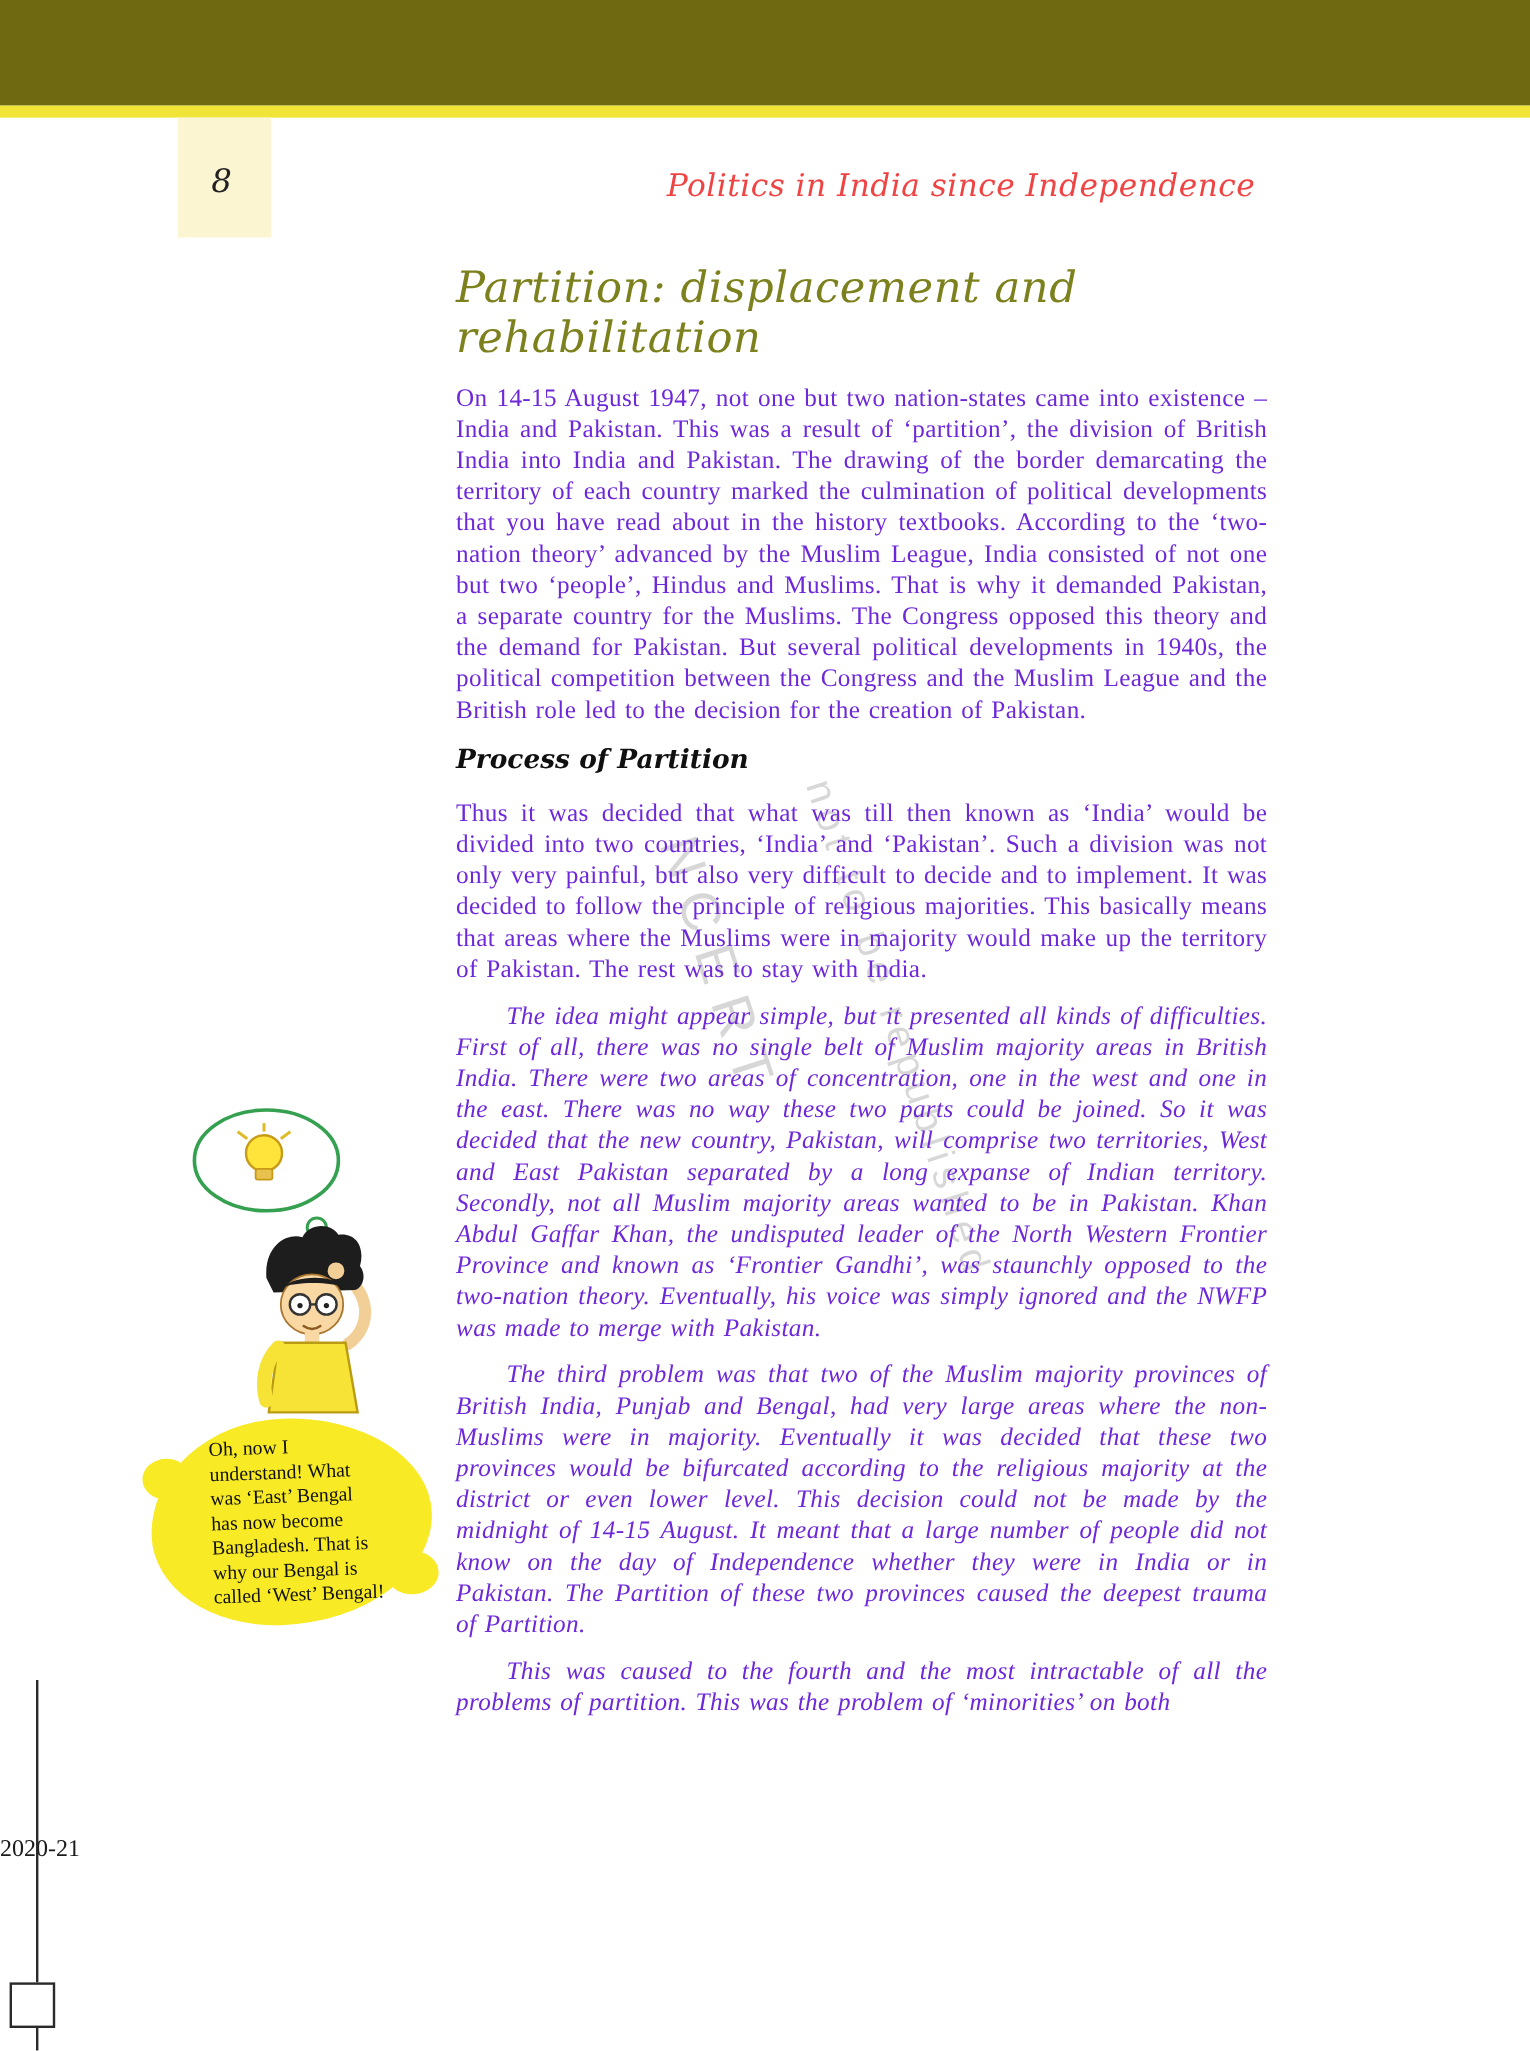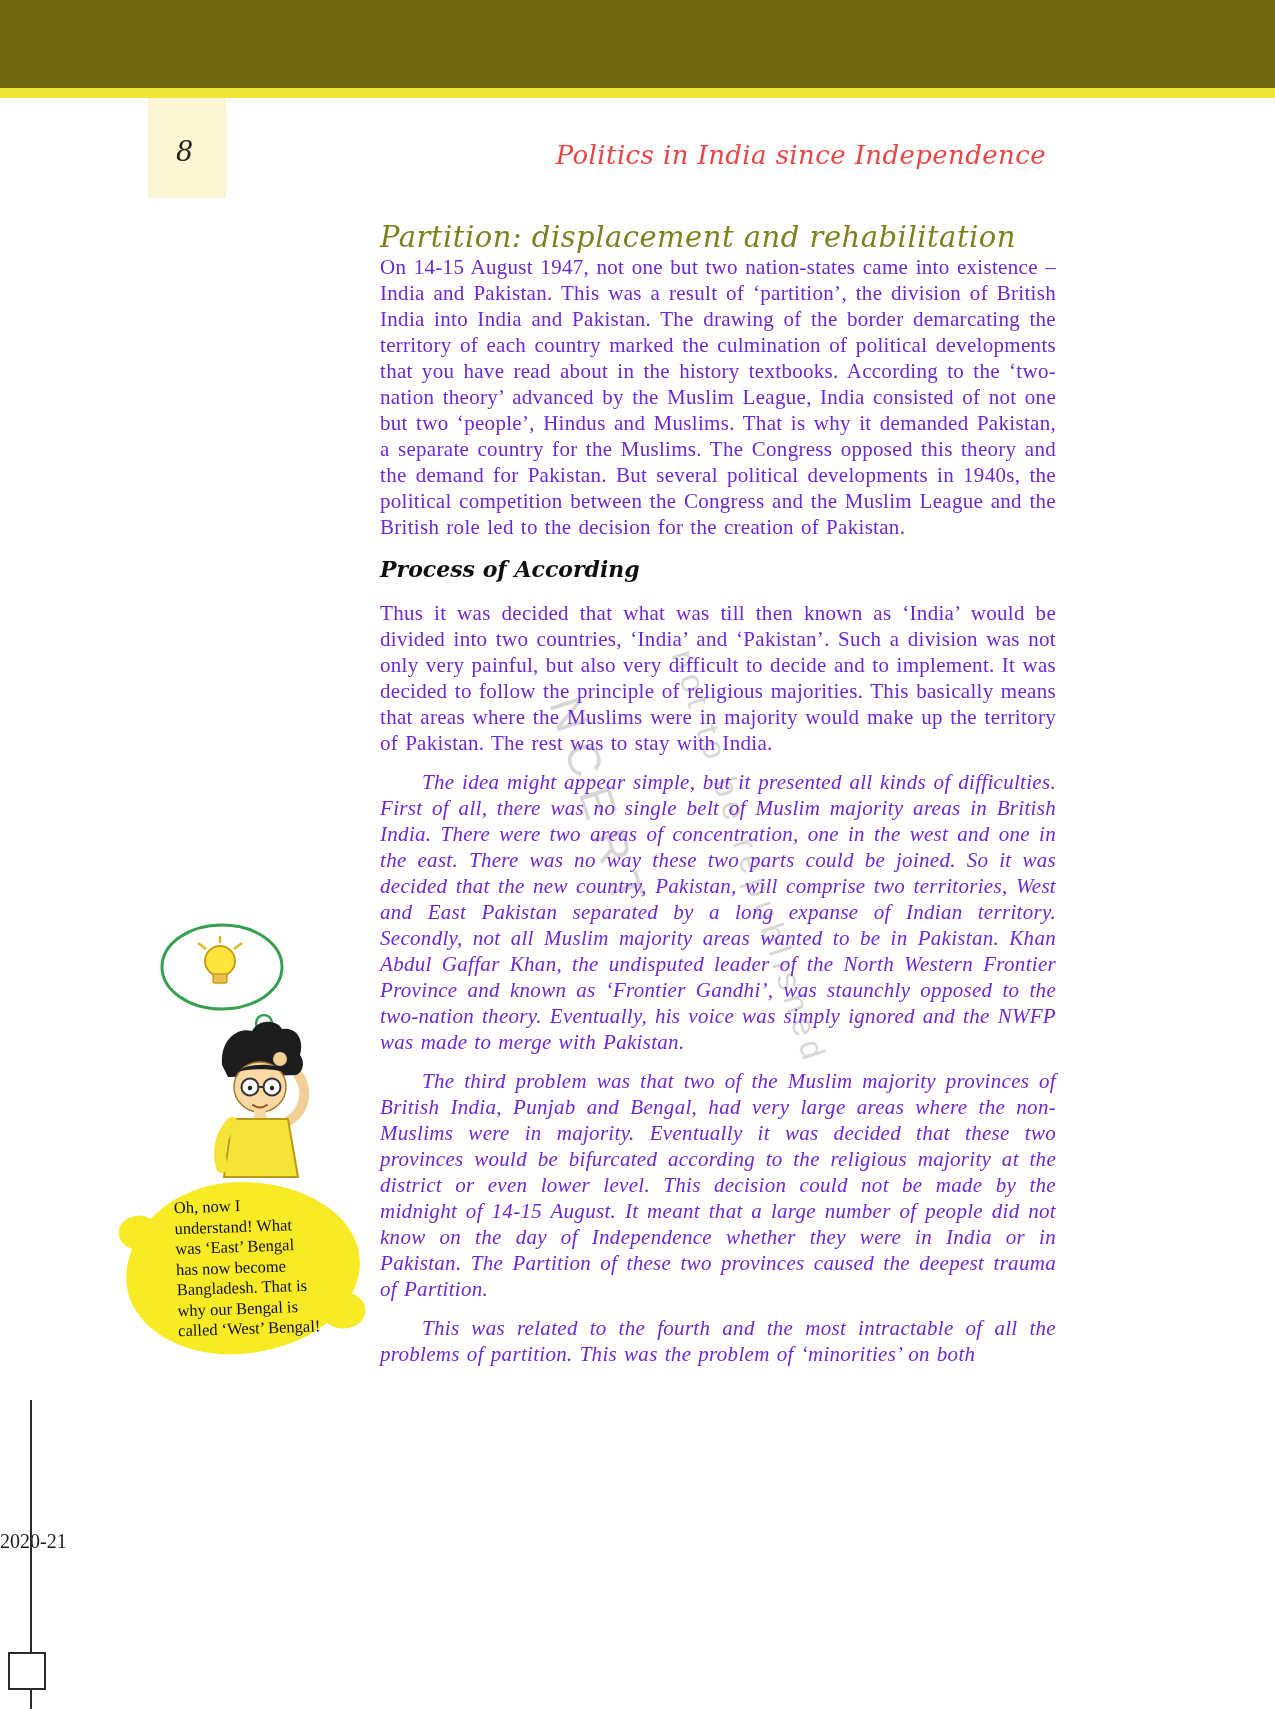--- a/index.html
+++ b/index.html
@@ -53,24 +53,24 @@
   .wm2 { left: 700px; top: 645px; font-size: 33px; letter-spacing: 6px; transform: rotate(72deg); }
 
   .content {
     position: absolute; left: 380px; top: 220px;
     width: 676px;
   }
   .title {
     font-family: "DejaVu Serif", serif;
     font-style: italic;
     font-weight: normal;
-    font-size: 29px;
+    font-size: 36px;
     color: #7c811d;
     letter-spacing: 0.5px;
-    margin-bottom: 0;
+    margin-bottom: 16px;
   }
   .para {
     font-size: 21px;
     line-height: 26px;
     letter-spacing: 0.3px;
     word-spacing: 1.5px;
     text-align: justify;
     color: #6d28d9;
     margin-bottom: 13px;
   }
@@ -152,25 +152,25 @@
   </div>
 
   <div class="bookheader">Politics in India since Independence</div>
 
   <div class="wm wm1">NCERT</div>
   <div class="wm wm2">not to be republished</div>
 
   <div class="content">
     <h1 class="title">Partition: displacement and rehabilitation</h1>
     <p class="para">On 14-15 August 1947, not one but two nation-states came into existence – India and Pakistan.  This was a result of ‘partition’, the division of British India into India and Pakistan.  The drawing of the border demarcating the territory of each country marked the culmination of political developments that you have read about in the history textbooks. According to the ‘two-nation theory’ advanced by the Muslim League, India consisted of not one but two ‘people’, Hindus and Muslims. That is why it demanded Pakistan, a separate country for the Muslims. The Congress opposed this theory and the demand for Pakistan. But several political developments in 1940s, the political competition between the Congress and the Muslim League and the British role led to the decision for the creation of Pakistan.</p>
-    <h2 class="sectionhead">Process of According</h2>
+    <h2 class="sectionhead">Process of Partition</h2>
     <p class="para">Thus it was decided that what was till then known as ‘India’ would be divided into two countries, ‘India’ and ‘Pakistan’. Such a division was not only very painful, but also very difficult to decide and to implement. It was decided to follow the principle of religious majorities. This basically means that areas where the Muslims were in majority would make up the territory of Pakistan. The rest was to stay with India.</p>
     <p class="para indent">The idea might appear simple, but it presented all kinds of difficulties. First of all, there was no single belt of Muslim majority areas in British India. There were two areas of concentration, one in the west and one in the east. There was no way these two parts could be joined. So it was decided that the new country, Pakistan, will comprise two territories, West and East Pakistan separated by a long expanse of Indian territory.  Secondly, not all Muslim majority areas wanted to be in Pakistan. Khan Abdul Gaffar Khan, the undisputed leader of the North Western Frontier Province and known as ‘Frontier Gandhi’, was staunchly opposed to the two-nation theory. Eventually, his voice was simply ignored and the NWFP was made to merge with Pakistan.</p>
     <p class="para indent">The third problem was that two of the Muslim majority provinces of British India, Punjab and Bengal, had very large areas where the non-Muslims were in majority. Eventually it was decided that these two provinces would be bifurcated according to the religious majority at the district or even lower level. This decision could not be made by the midnight of 14-15 August. It meant that a large number of people did not know on the day of Independence whether they were in India or in Pakistan. The Partition of these two provinces caused the deepest trauma of Partition.</p>
-    <p class="para indent">This was related to the fourth and the most intractable of all the problems of partition. This was the problem of ‘minorities’ on both</p>
+    <p class="para indent">This was caused to the fourth and the most intractable of all the problems of partition. This was the problem of ‘minorities’ on both</p>
   </div>
 
   <svg class="cartoon" width="230" height="290" viewBox="0 0 230 290">
     <g>
       <ellipse cx="82" cy="52" rx="60" ry="42" fill="#ffffff" stroke="#35a04f" stroke-width="3"></ellipse>
       <circle cx="124" cy="108" r="8" fill="#ffffff" stroke="#35a04f" stroke-width="2.5"></circle>
       <circle cx="134" cy="124" r="5" fill="#ffffff" stroke="#35a04f" stroke-width="2"></circle>
     </g>
     <g>
       <circle cx="80" cy="46" r="15" fill="#ffe43c" stroke="#c79b17" stroke-width="2"></circle>

